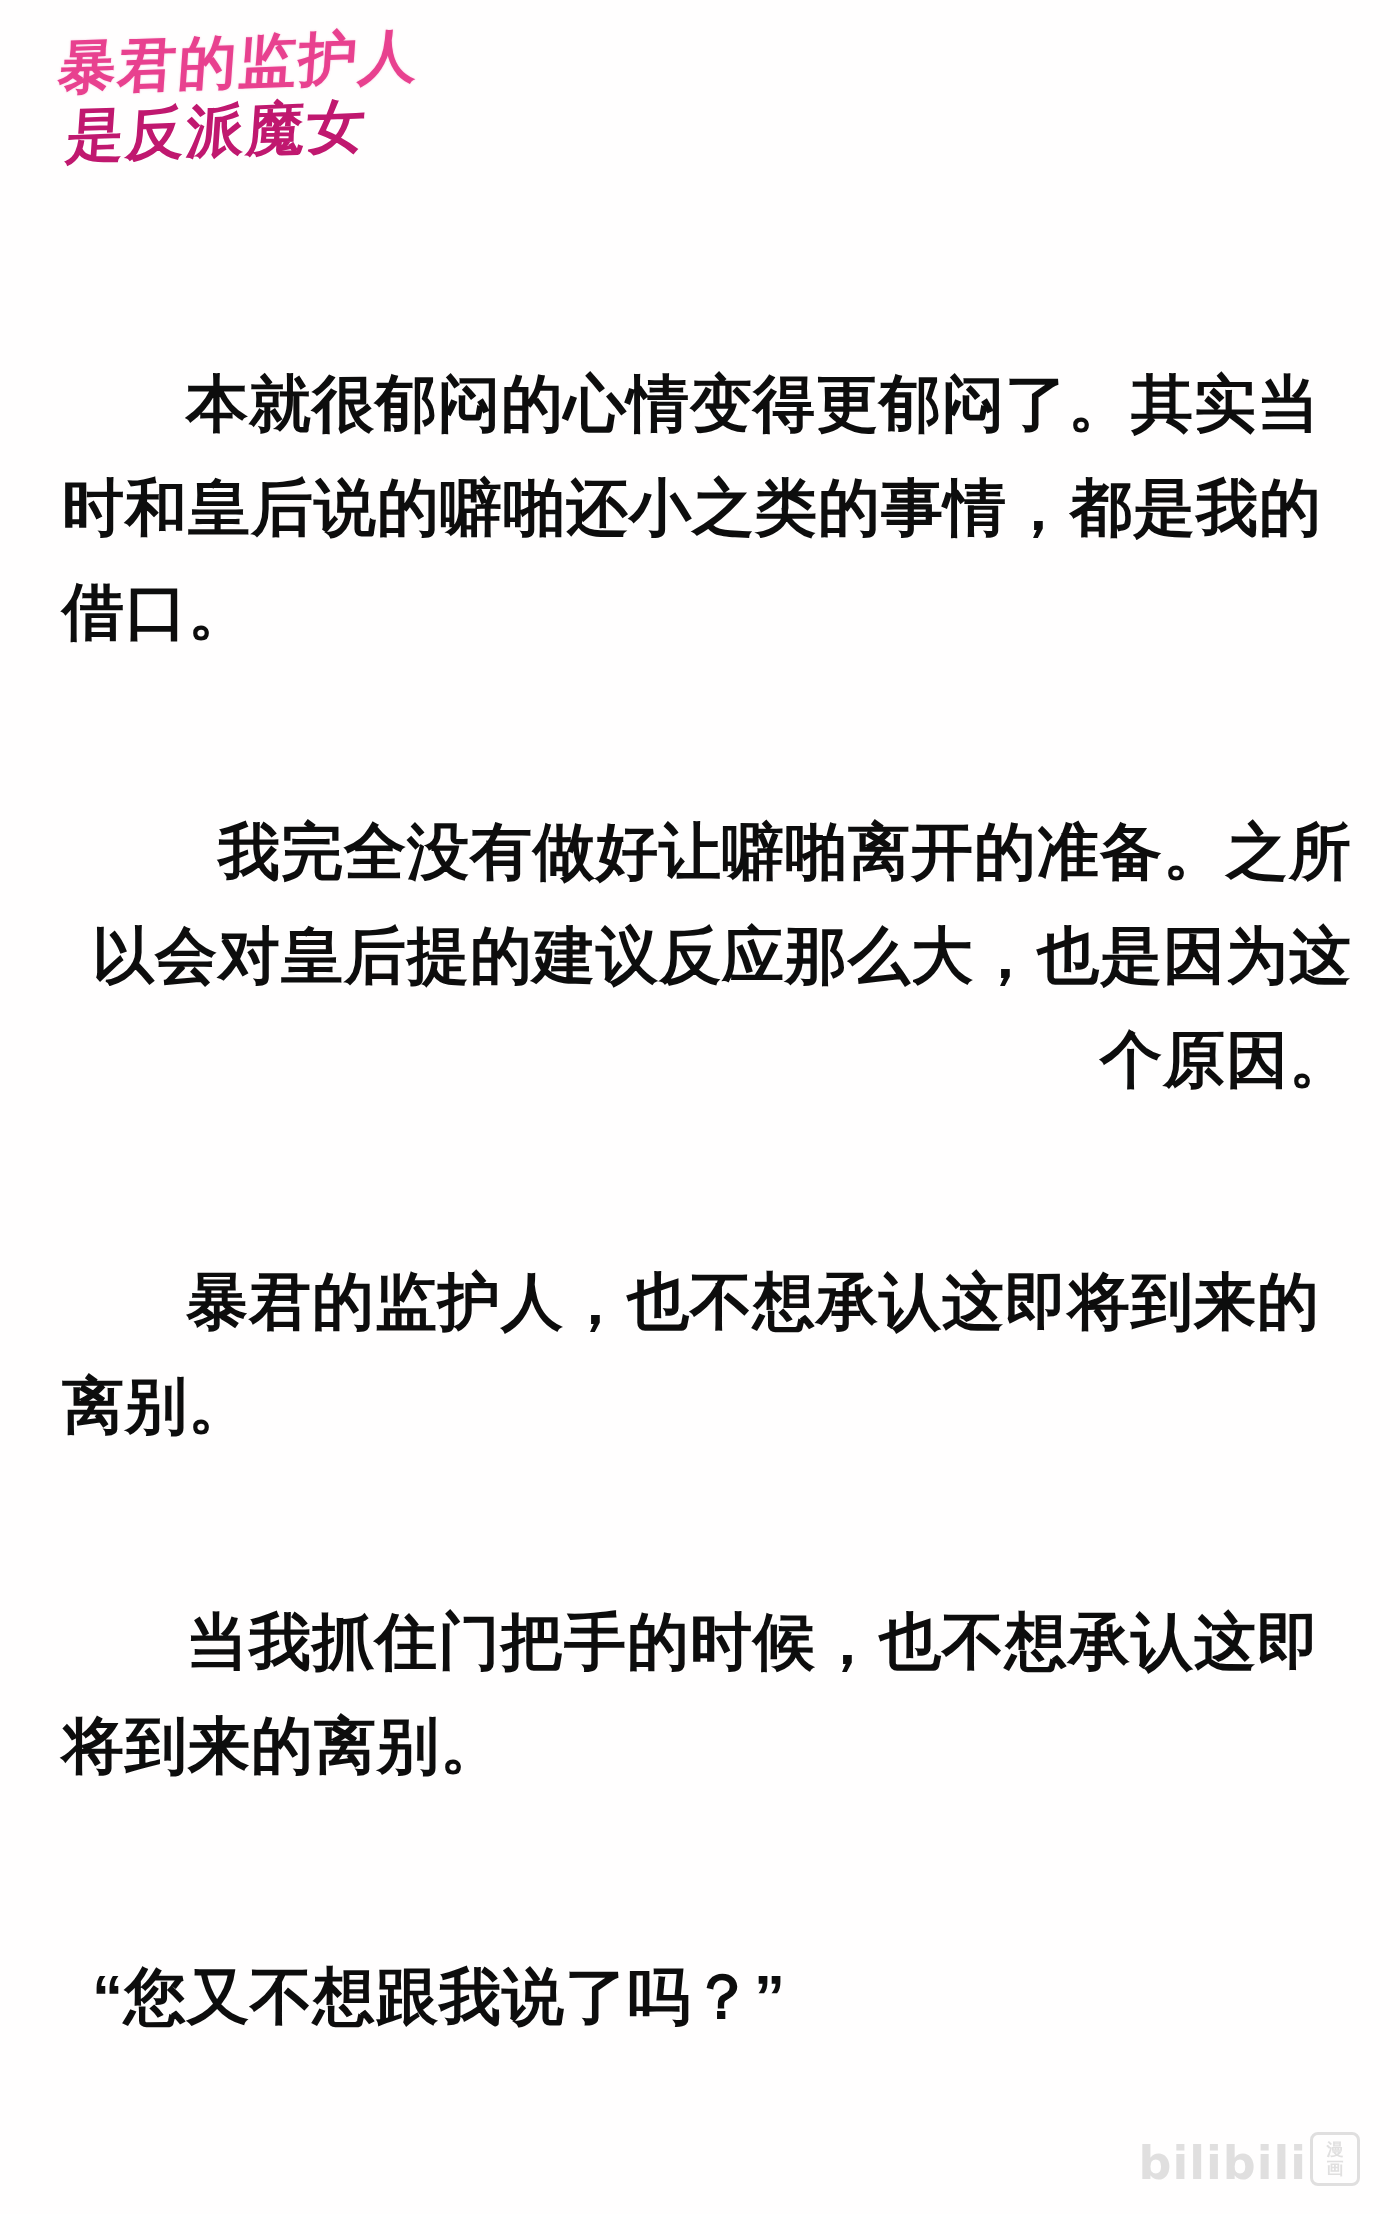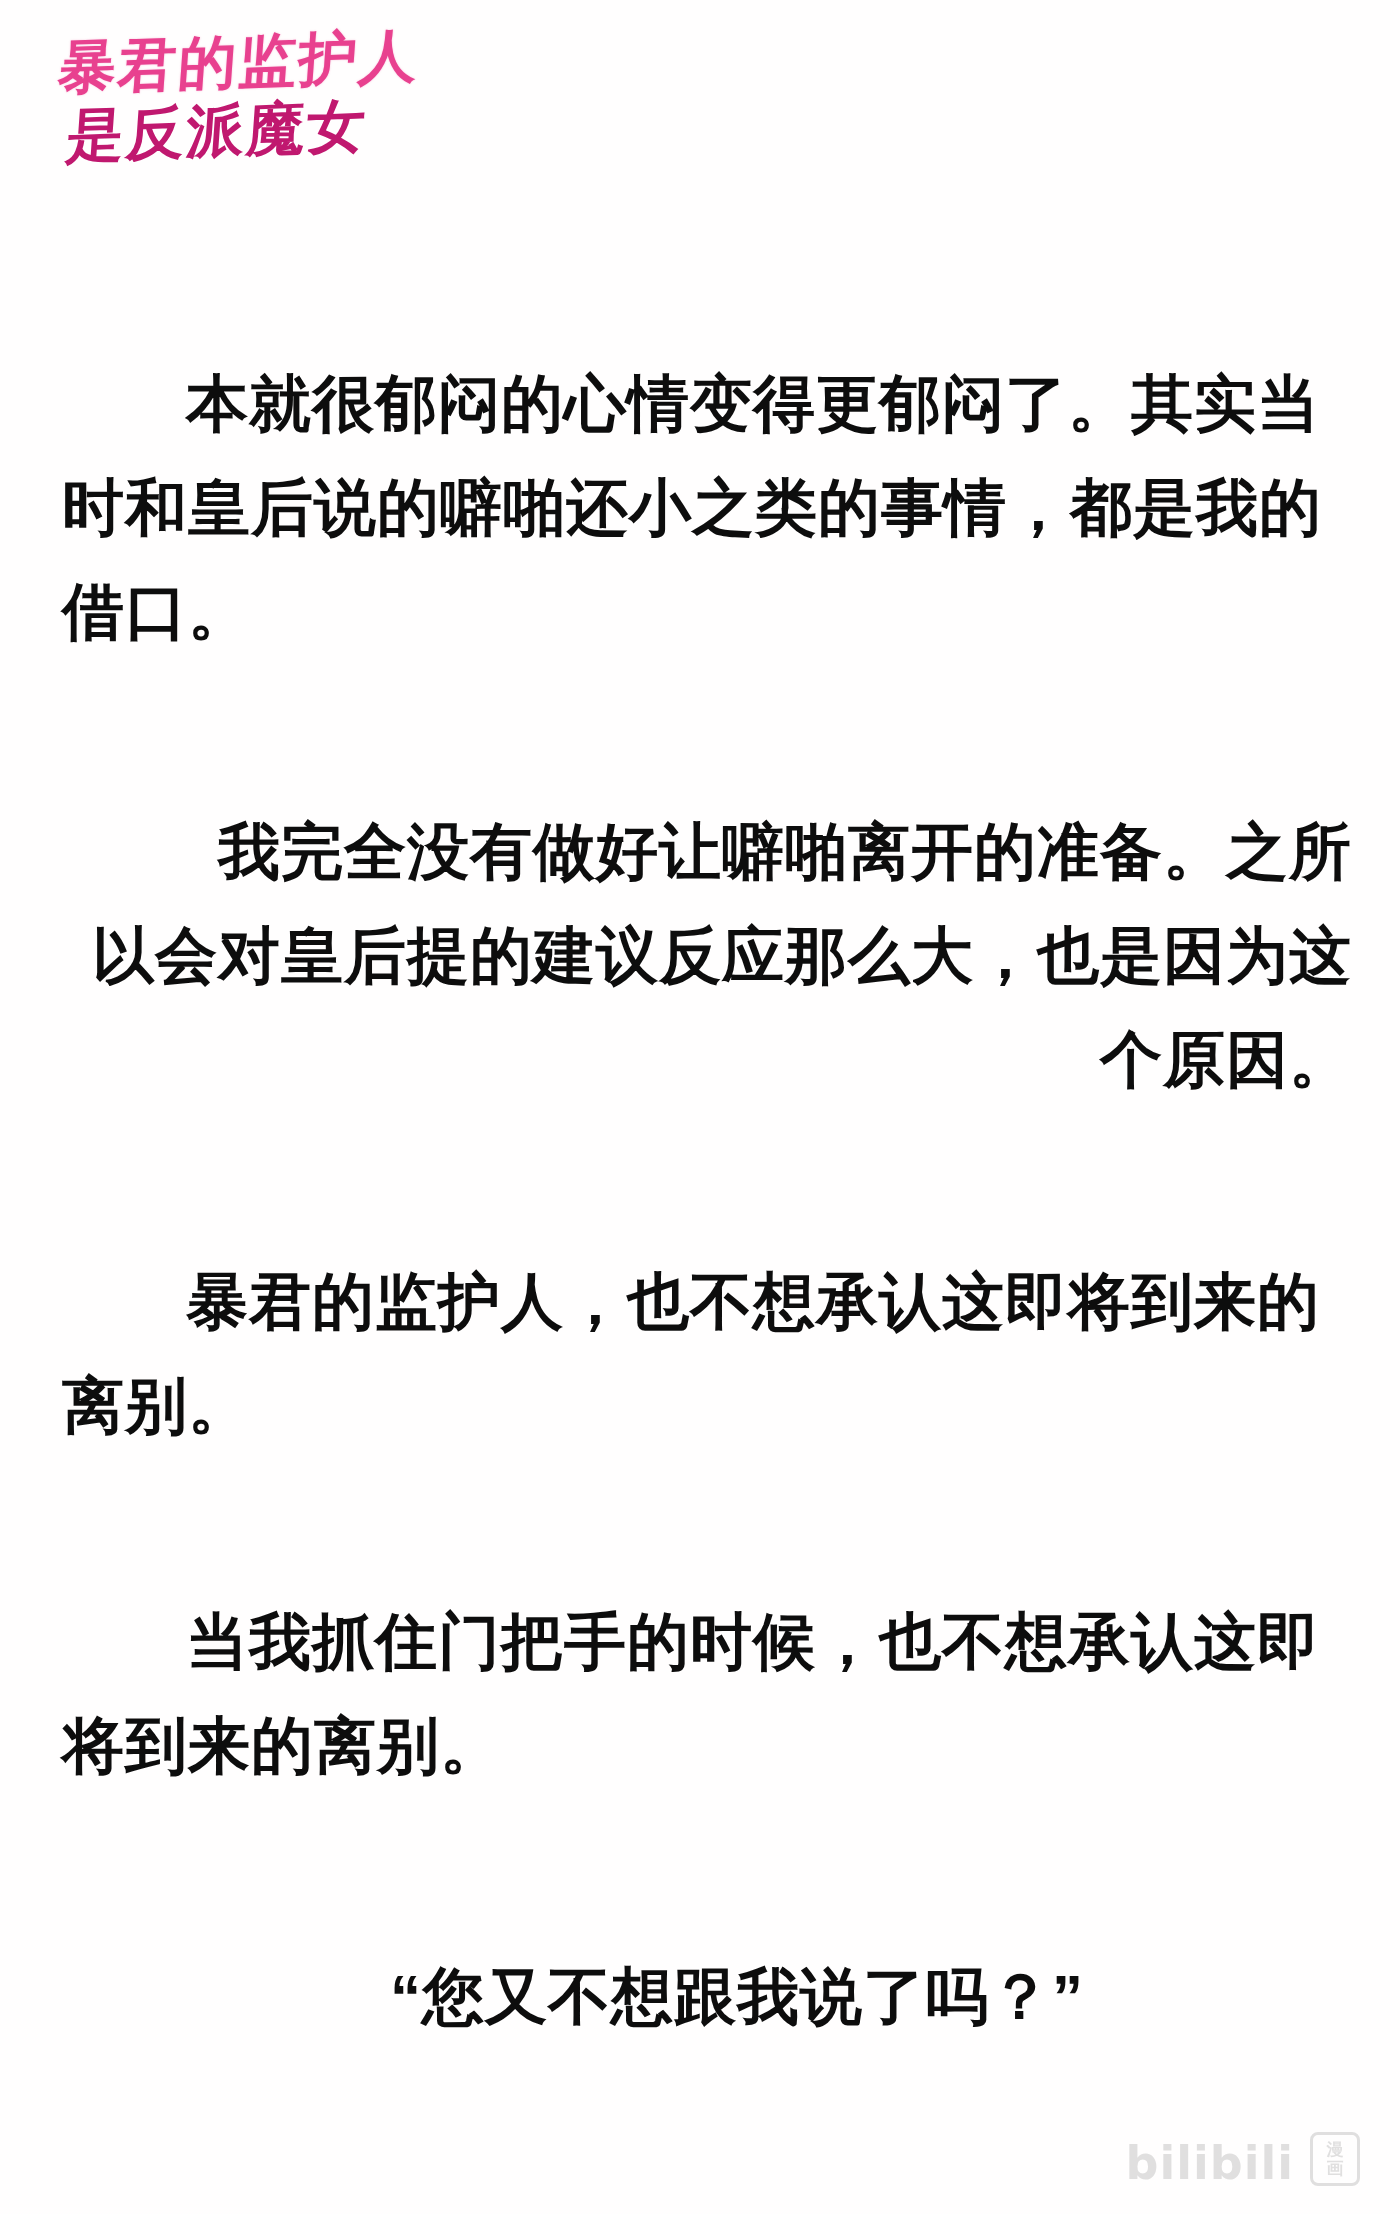--- a/index.html
+++ b/index.html
@@ -71,38 +71,37 @@
     color: #0d0d0d;
     font-family: "Liberation Sans", "DejaVu Sans", sans-serif;
     font-size: 62px;
     line-height: 104px;
     letter-spacing: 1px;
     text-indent: 124px;
     font-weight: 700;
   }
   .para.centered {
     text-indent: 0;
-    text-align: center;
     padding-left: 30px;
   }
 
   .p1 { top: 352px; }
   .p2 { top: 800px; text-align: right; }
   .p3 { top: 1250px; }
   .p4 { top: 1590px; }
   .p5 { top: 1945px; }
 
   
   .watermark {
     position: absolute;
     right: 40px;
     bottom: 28px;
     display: flex;
     align-items: flex-end;
-    gap: 16px;
+    gap: 3px;
     opacity: 0.30;
   }
   .wm-bili {
     font-family: "DejaVu Sans", sans-serif;
     font-size: 46px;
     font-weight: bold;
     color: #9a9a9a;
     letter-spacing: 1px;
     line-height: 46px;
   }

